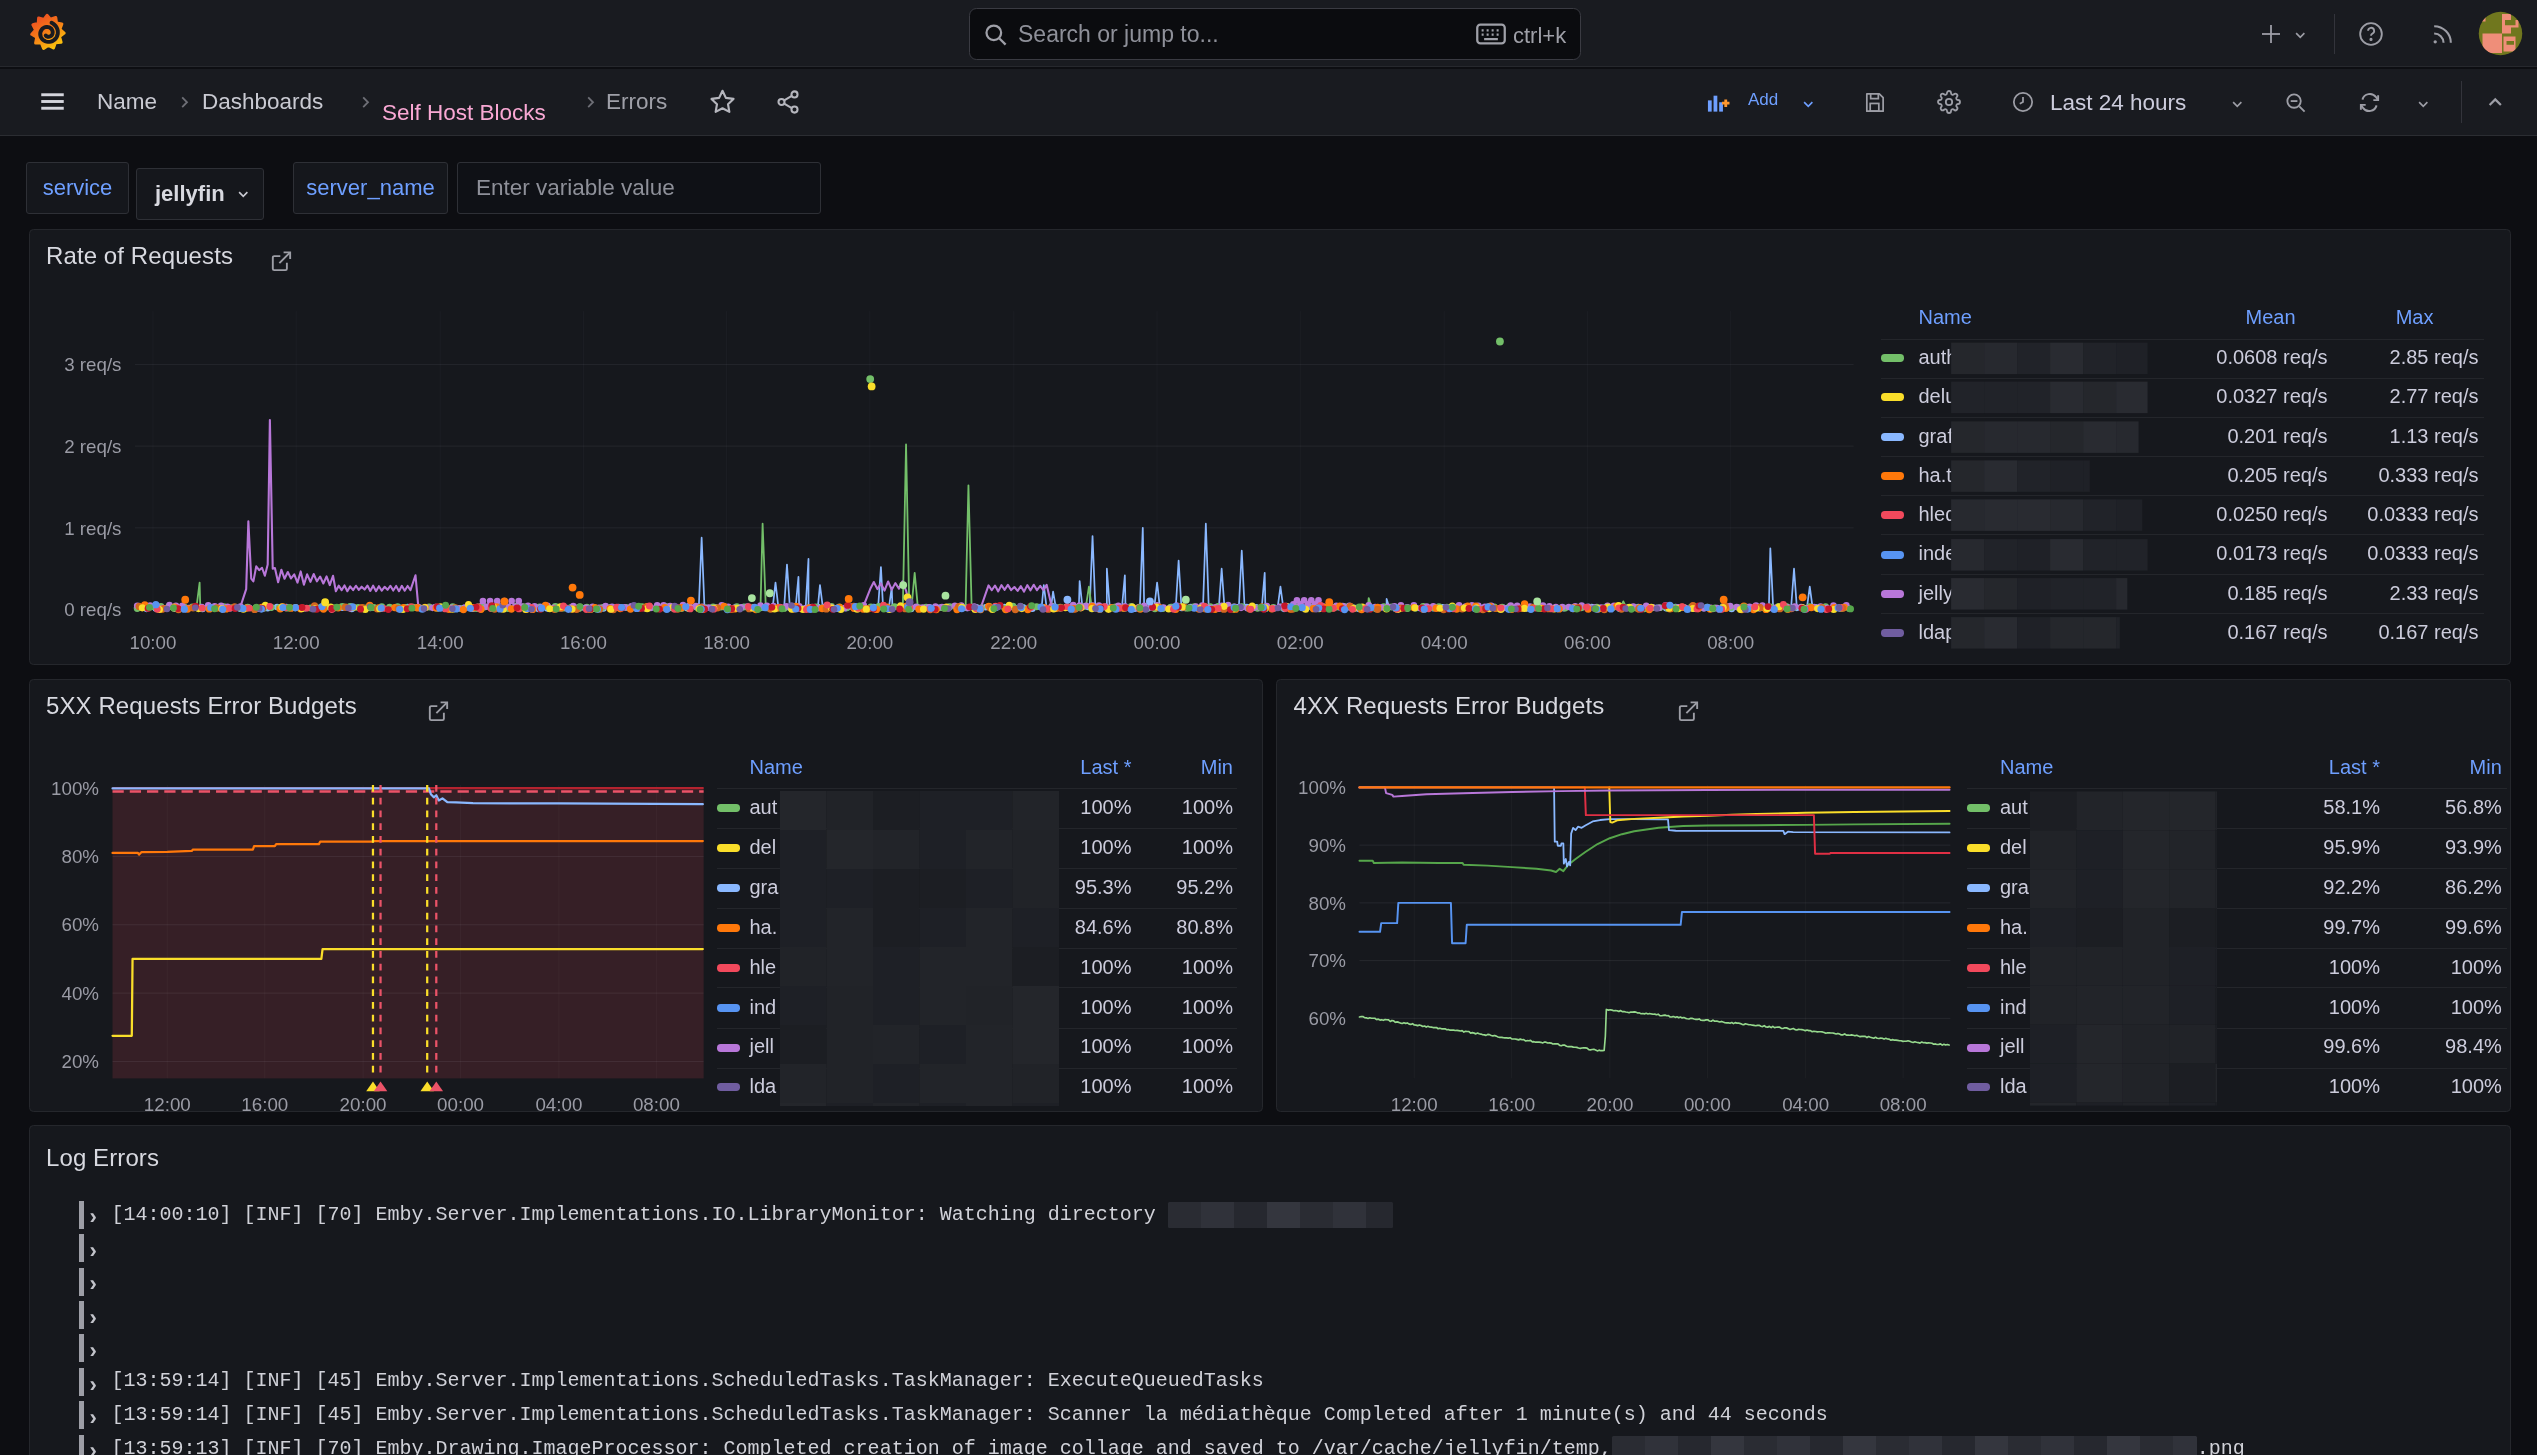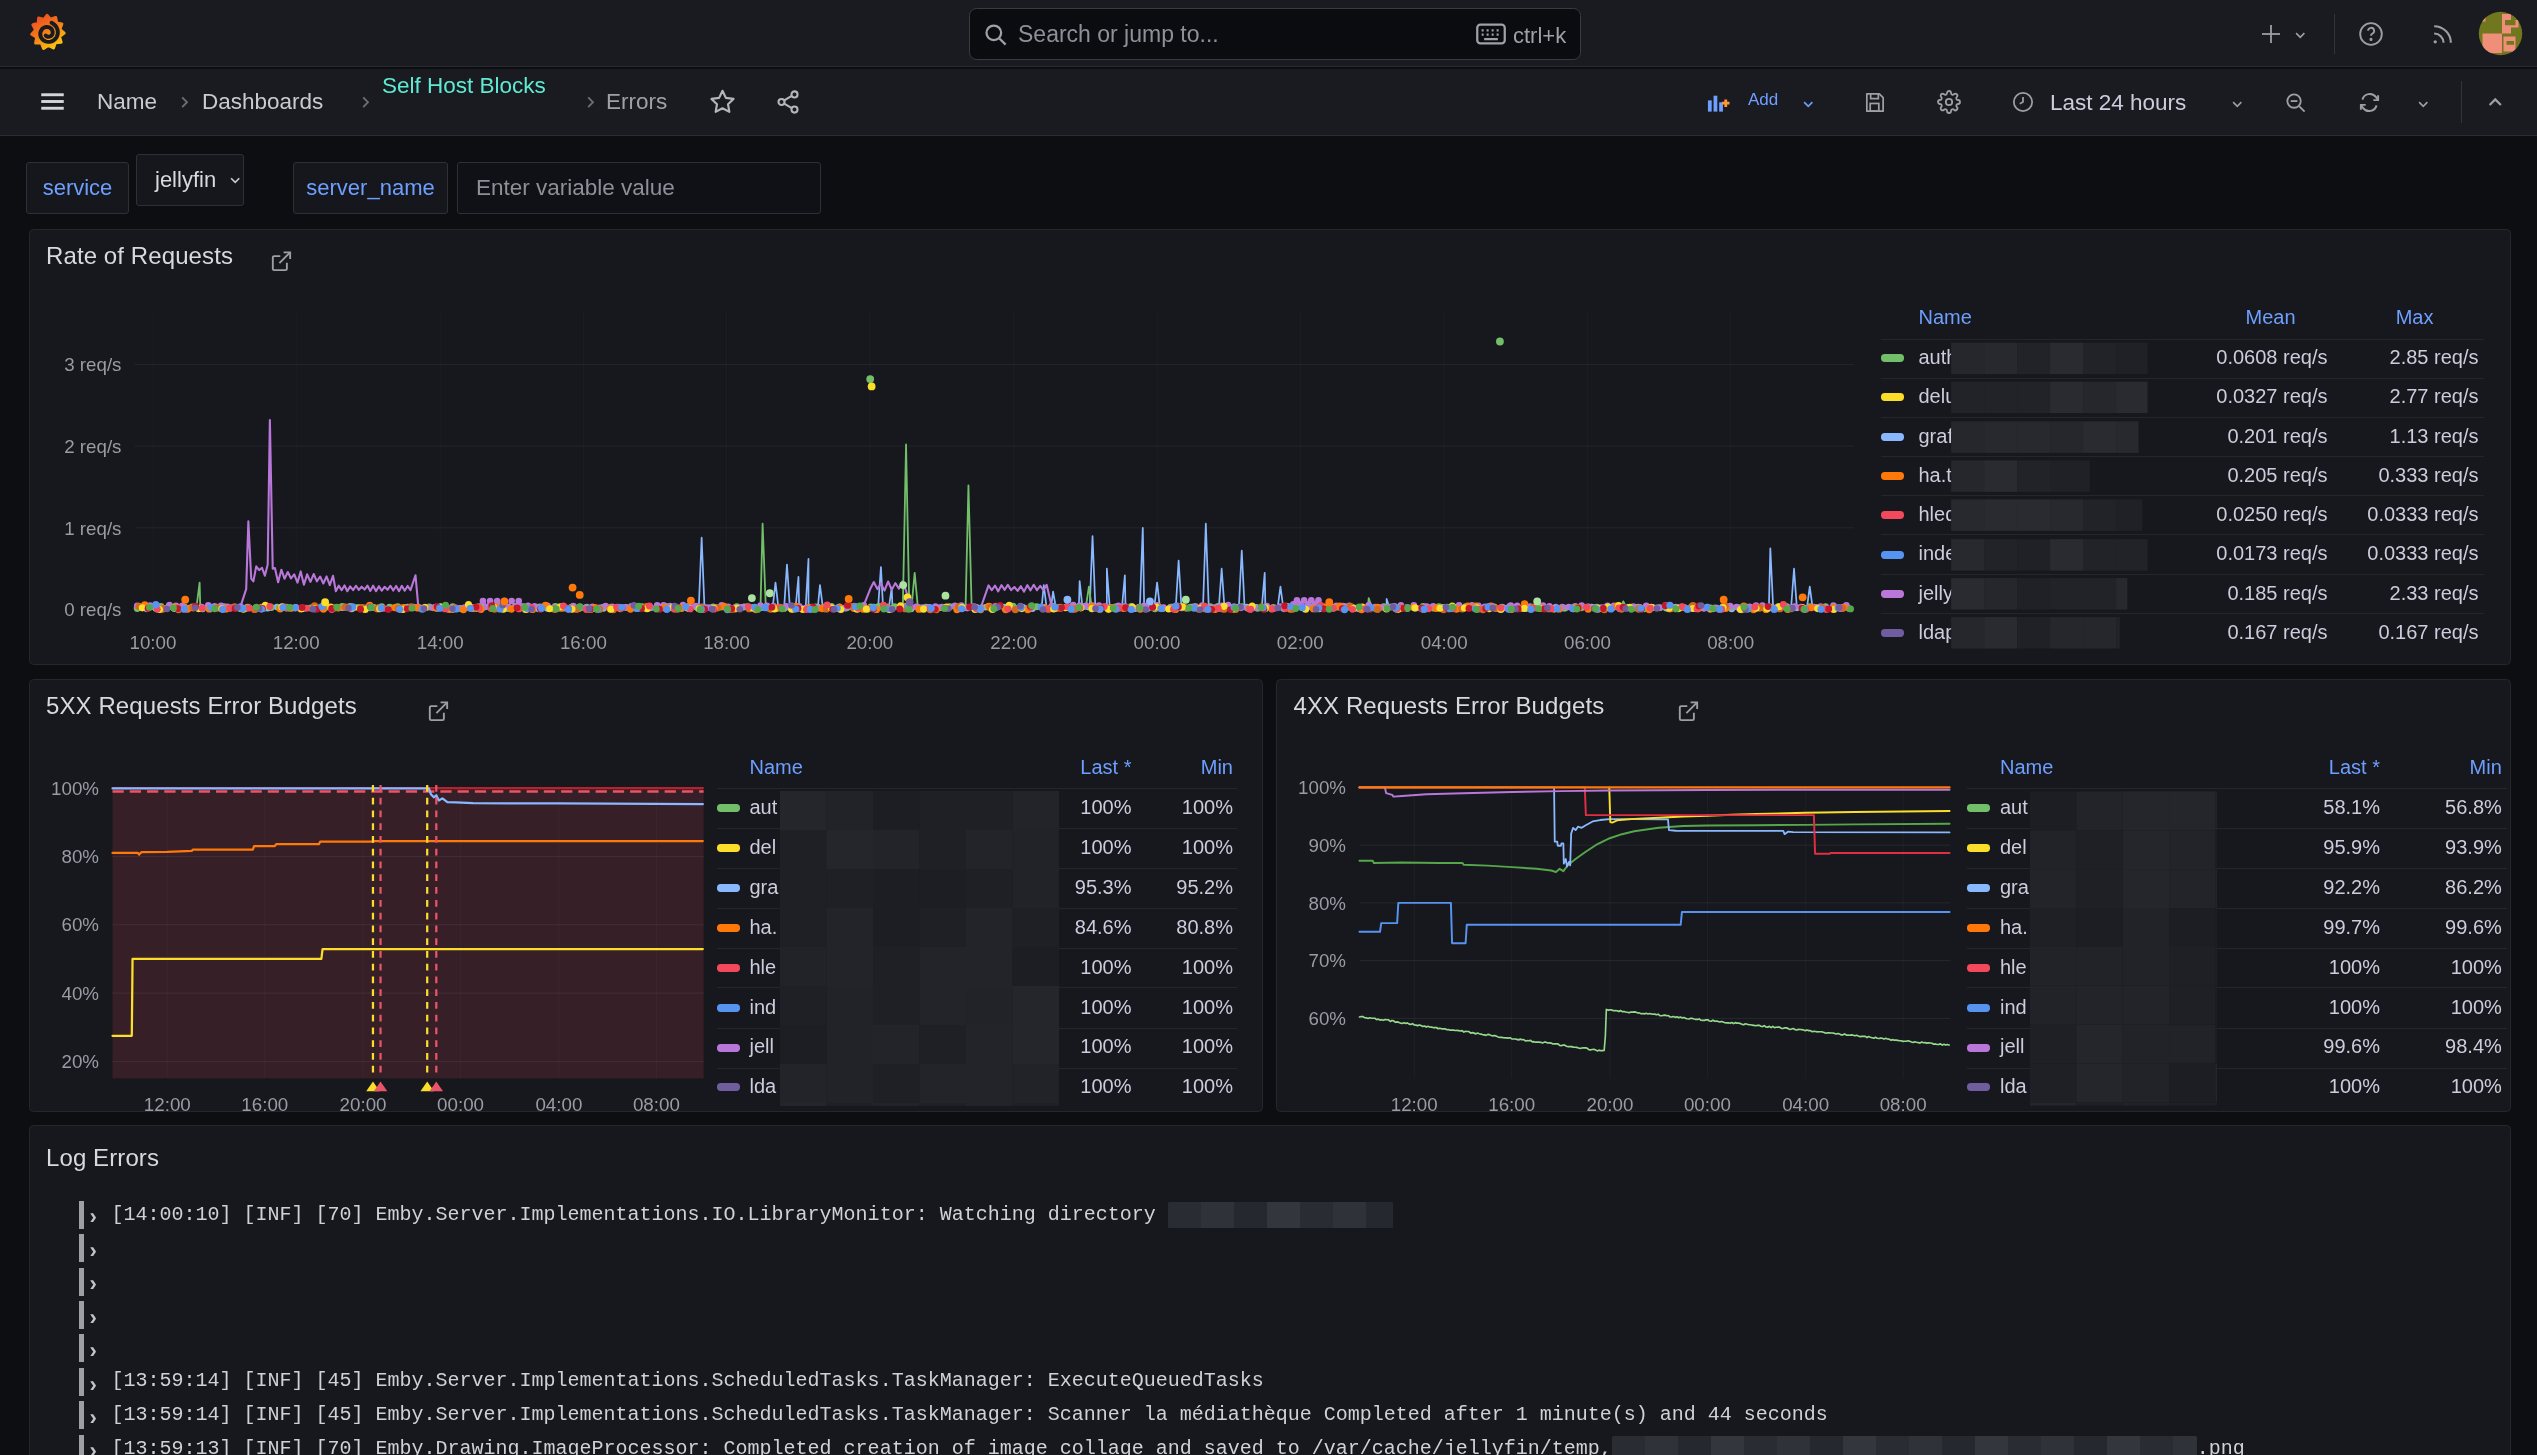--- a/index.html
+++ b/index.html
@@ -79,21 +79,21 @@
       <rect x="2" y="6" width="8" height="8" fill="#ef8e79"></rect>
     </g>
   </svg>
 <svg class="abs" style="left:39px;top:88px;" width="27" height="27" viewBox="0 0 24 24" fill="none" stroke="#d4d5dc" stroke-width="2.6">
     <line x1="2" y1="6" x2="22" y2="6"></line>
     <line x1="2" y1="12" x2="22" y2="12"></line>
     <line x1="2" y1="18" x2="22" y2="18"></line>
   </svg>
 <div class="abs" style="left:97px;top:89px;font-size:22.5px;color:#c9cad2;">Name</div>
 <div class="abs" style="left:202px;top:89px;font-size:22.5px;color:#c9cad2;">Dashboards</div>
-<div class="abs" style="left:382px;top:73px;font-size:22.5px;color:#5eead4;">Self Host Blocks</div>
+<div class="abs" style="left:382px;top:100px;font-size:22.5px;color:#f9a8d4;">Self Host Blocks</div>
 <div class="abs" style="left:606px;top:89px;font-size:22.5px;color:#9fa0a8;">Errors</div>
 <svg class="abs" style="left:176px;top:94px;" width="16.5" height="16.5" viewBox="0 0 24 24" fill="none" stroke="#6e6f76" stroke-width="2.6">
     <polyline points="9,5 16,12 9,19"></polyline>
   </svg>
 <svg class="abs" style="left:357px;top:94px;" width="16.5" height="16.5" viewBox="0 0 24 24" fill="none" stroke="#6e6f76" stroke-width="2.6">
     <polyline points="9,5 16,12 9,19"></polyline>
   </svg>
 <svg class="abs" style="left:582px;top:94px;" width="16.5" height="16.5" viewBox="0 0 24 24" fill="none" stroke="#6e6f76" stroke-width="2.6">
     <polyline points="9,5 16,12 9,19"></polyline>
   </svg>
@@ -149,21 +149,21 @@
     <polyline points="6,9 12,15 18,9"></polyline>
   </svg>
 <div class="abs" style="left:2461px;top:81px;width:0.7px;height:42px;background:#33343b;"></div>
 <svg class="abs" style="left:2484px;top:91px;" width="22.5" height="22.5" viewBox="0 0 24 24" fill="none" stroke="#9d9ea6" stroke-width="2.4">
     <polyline points="6,15 12,9 18,15"></polyline>
   </svg>
 
 <div class="varbox" style="left:26px;top:162px;width:103px;">
     <span style="margin:0 auto;font-size:22px;color:#6e9fff;">service</span>
   </div>
-<div class="varbox" style="left:136px;top:154px;width:108px;">
+<div class="varbox" style="left:136px;top:168px;width:128px;font-weight:bold;">
     <span style="margin-left:18px;font-size:22px;color:#d8d9e0;">jellyfin</span>
 <svg style="margin-left:10.5px;" width="16.5" height="16.5" viewBox="0 0 24 24" fill="none" stroke="#c9cad2" stroke-width="2.4">
       <polyline points="6,9 12,15 18,9"></polyline>
     </svg>
   </div>
 <div class="varbox" style="left:293px;top:162px;width:155px;">
     <span style="margin:0 auto;font-size:22px;color:#6e9fff;">server_name</span>
   </div>
 <div class="varbox" style="left:457px;top:162px;width:364px;background:#0f1116;border-color:#2e3036;">
     <span style="margin-left:18px;font-size:22.5px;color:#8e9099;">Enter variable value</span>

